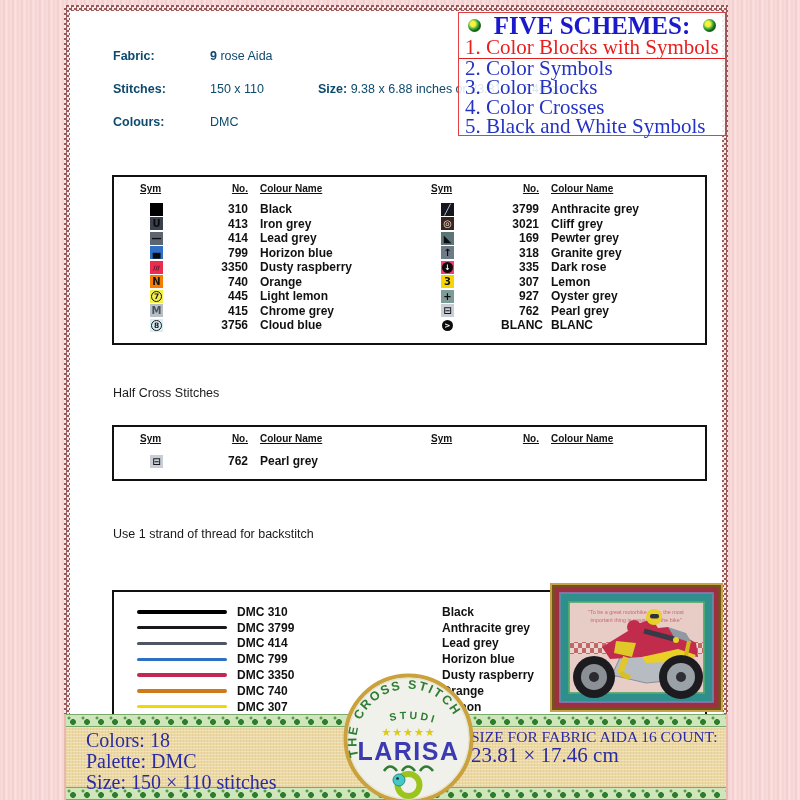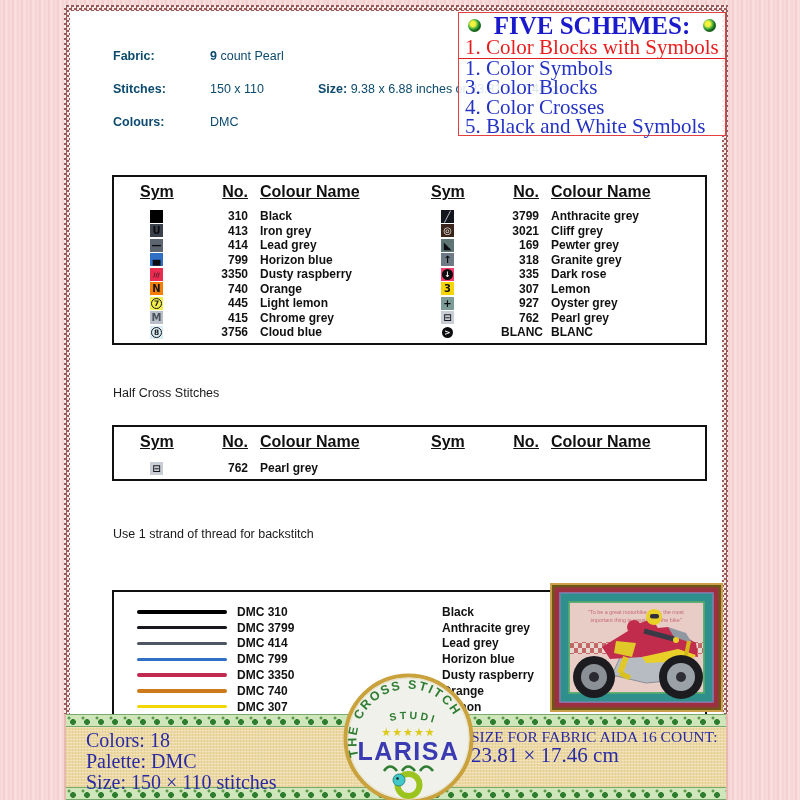--- a/index.html
+++ b/index.html
@@ -52,21 +52,21 @@
   .note{position:absolute;left:43px;font-size:12.5px;color:#1a1a1a;}
 
   
   .ktable{position:absolute;left:42px;width:595px;border:2px solid #111;background:#fff;}
   .t1{top:164px;height:170px;}
   .t2{top:414px;height:56px;}
   .t3{top:539px;height:161px;margin-top:40px;}
   .tgroup{position:absolute;top:0;bottom:0;}
   .gA{left:0;width:291px;}
   .gB{left:291px;width:300px;}
-  .thead{display:flex;padding-top:6px;font-size:16px;font-weight:bold;color:#111;}
+  .thead{display:flex;padding-top:6px;font-size:10px;font-weight:bold;color:#111;}
   .thead span{text-decoration:underline;}
   .h1{width:96px;padding-left:26px;}
   .h2{width:38px;text-align:right;}
   .h3{padding-left:12px;text-align:center;}
   .rows{margin-top:8px;}
   .trow{display:flex;align-items:center;height:14.5px;font-size:12px;font-weight:bold;color:#111;}
   .cell-sym{width:96px;padding-left:36px;display:flex;align-items:center;}
   .cell-no{width:38px;text-align:right;white-space:nowrap;}
   .cell-name{padding-left:12px;white-space:nowrap;}
   .sym{
@@ -128,42 +128,42 @@
 </style>
 </head>
 <body>
 
 <div class="stage">
   <div class="frame">
     <div class="page">
 
       <div class="inforow" style="top:38px;">
         <span class="lbl">Fabric:</span>
-        <span class="val"><span class="b">9</span><span> count Pearl</span></span>
+        <span class="val"><span class="b">9</span><span> rose Aida</span></span>
       </div>
       <div class="inforow" style="top:71px;">
         <span class="lbl">Stitches:</span>
         <span class="val">150 x 110</span>
         <span class="sizegrp">
           <span class="b">Size:</span>
           <span>9.38 x 6.88 inches or 23.81 x 17.46 cm</span>
         </span>
       </div>
       <div class="inforow" style="top:104px;">
         <span class="lbl">Colours:</span>
         <span class="val">DMC</span>
       </div>
 
 
       <div class="schemes">
         <span class="gdot l"></span>
         <span class="gdot r"></span>
         <div class="title">FIVE SCHEMES:</div>
         <div class="scheme-item first">1. Color Blocks with Symbols</div>
-        <div class="scheme-item">1. Color Symbols</div>
+        <div class="scheme-item">2. Color Symbols</div>
         <div class="scheme-item">3. Color Blocks</div>
         <div class="scheme-item">4. Color Crosses</div>
         <div class="scheme-item">5. Black and White Symbols</div>
       </div>
 
       <div class="ktable t1">
         <div class="tgroup gA">
           <div class="thead">
             <span class="h1">Sym</span>
             <span class="h2">No.</span>

